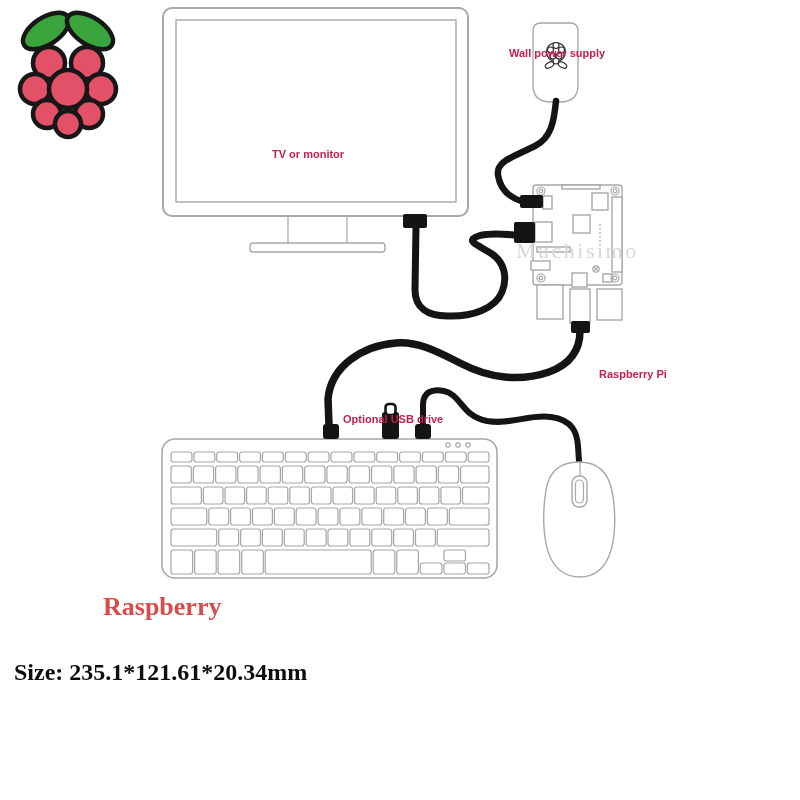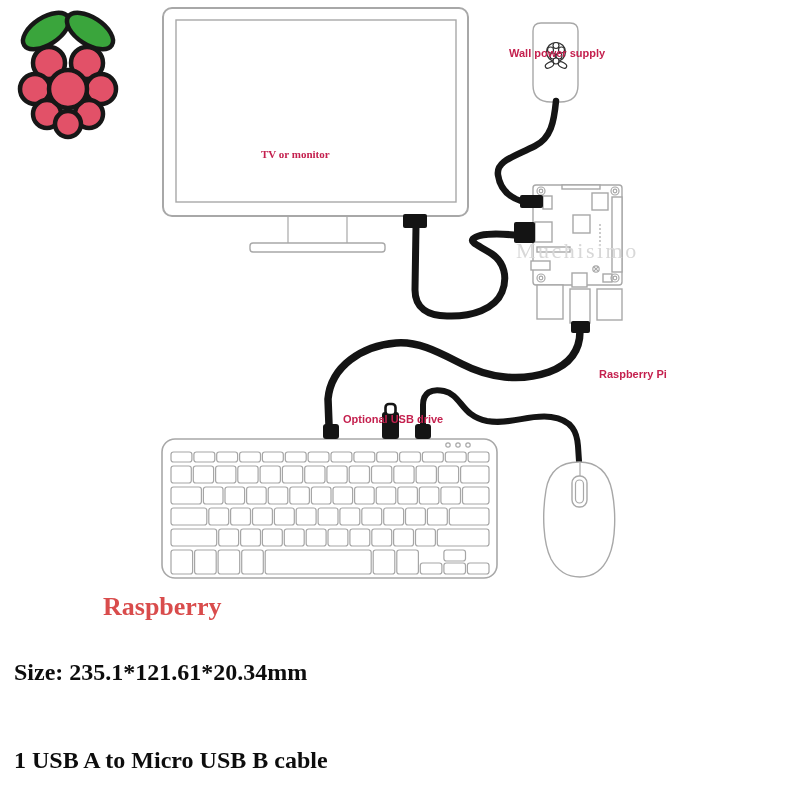--- a/index.html
+++ b/index.html
@@ -214,21 +214,20 @@
       <circle class="berry" cx="101" cy="89" r="15"></circle>
       <circle class="berry" cx="47" cy="114" r="14"></circle>
       <circle class="berry" cx="89" cy="114" r="14"></circle>
       <circle class="berry" cx="68" cy="124" r="13"></circle>
       <circle class="berry" cx="68" cy="89" r="19"></circle>
     </g>
   </g>
 </svg>
 
 <div class="lbl" style="left:509px;top:3px;">Wall power supply</div>
-<div class="lbl" style="left:261px;top:104px;font-family:Liberation Serif, serif;">TV or monitor</div>
+<div class="lbl" style="left:272px;top:104px;">TV or monitor</div>
 <div class="lbl" style="left:343px;top:369px;">Optional USB drive</div>
 <div class="lbl" style="left:599px;top:324px;text-align:right;">Raspberry Pi</div>
 <div class="kb-label">Raspberry</div>
 
 <div class="spec" style="top:659px;">Size: 235.1*121.61*20.34mm</div>
-<div class="spec" style="top:747px;">1 USB A to Micro USB B cable</div>
 
 </div>
 
 </body></html>

